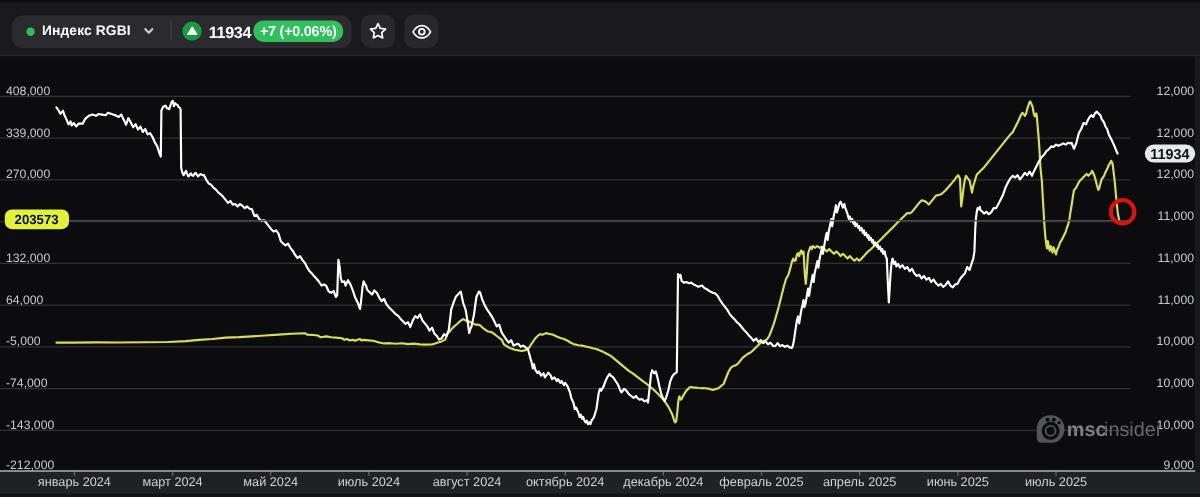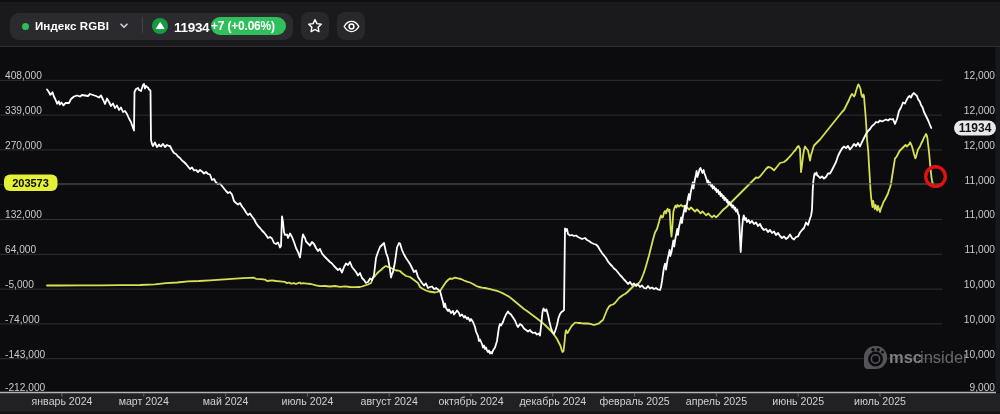--- a/index.html
+++ b/index.html
@@ -7,21 +7,21 @@
   .topbar{position:absolute;left:0;top:0;width:1000px;height:46px;background:#1a1a1d;border-bottom:1px solid #2e2f33;}
   .topedge{position:absolute;left:0;top:0;width:1000px;height:2px;background:#0e0e10;}
   .pill{position:absolute;left:10px;top:13px;width:283px;height:27px;background:#2b2b2f;border-radius:9px;}
   .dot{position:absolute;left:21.7px;top:22.5px;width:7.4px;height:7.4px;border-radius:50%;background:#2dbd59;}
   .tick{position:absolute;left:35px;top:20px;font-size:11.5px;font-weight:bold;color:#fff;letter-spacing:.1px;}
   .chev{position:absolute;left:119px;top:21px;width:10px;height:10px;}
   .divider{position:absolute;left:141.5px;top:17px;width:1px;height:16px;background:#414146;}
   .gcirc{position:absolute;left:151.5px;top:18px;width:16.4px;height:16.4px;border-radius:50%;background:#169a43;}
   .gcirc svg{position:absolute;left:0;top:0;}
   .val{position:absolute;left:174px;top:19.5px;font-size:13.5px;font-weight:bold;color:#fff;letter-spacing:-.3px;}
-  .badge{position:absolute;left:211px;top:16.5px;width:75px;height:18.5px;background:#2fc05c;border-radius:9.5px;color:#fff;font-size:12px;font-weight:bold;line-height:18.5px;letter-spacing:-.2px;}
+  .badge{position:absolute;left:211px;top:16.5px;width:75px;height:18.5px;background:#2fc05c;border-radius:9.5px;color:#fff;font-size:12px;font-weight:bold;text-align:center;line-height:18.5px;letter-spacing:-.2px;}
   .btn{position:absolute;top:12px;width:28.3px;height:28.3px;background:#28282c;border-radius:8px;}
   .btn svg{position:absolute;left:6px;top:6px;}
 </style>
 </head>
 <body>
 <div class="topbar">
   <div class="pill"></div>
   <div class="dot"></div>
   <div class="tick">Индекс RGBI</div>
   <svg class="chev" width="10" height="10" viewBox="0 0 10 10">

